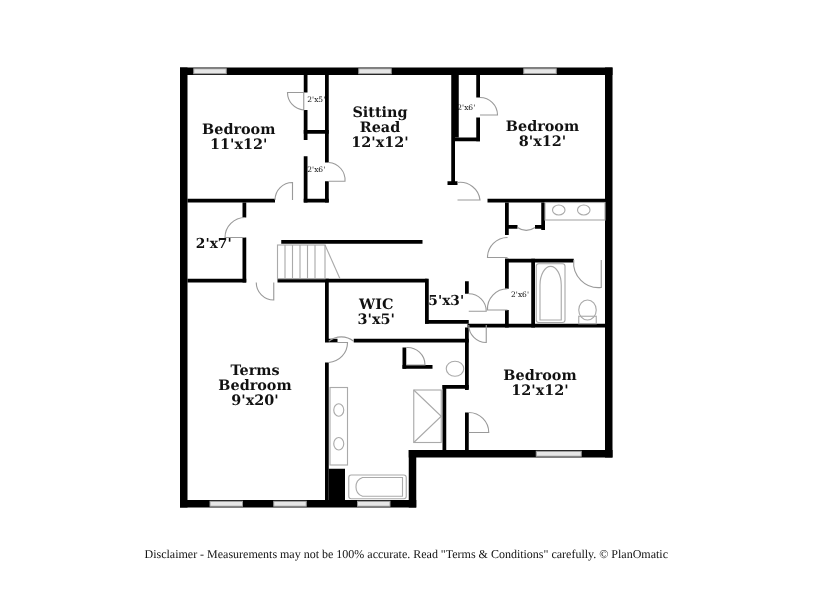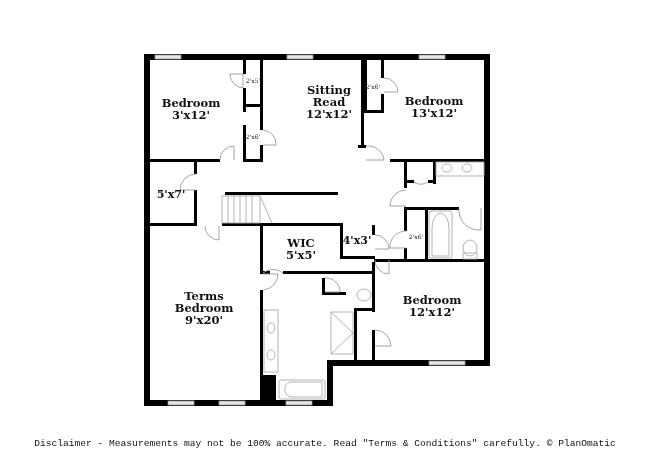--- a/index.html
+++ b/index.html
@@ -7,21 +7,21 @@
   #plan { position: absolute; left: 0; top: 0; width: 650px; height: 473px; }
   .wall { fill: #000000; }
   .window { fill: #e6e6e6; stroke: #9a9a9a; stroke-width: 0.8; }
   .door-arc { fill: none; stroke: #9a9a9a; stroke-width: 0.9; }
   .fixture { fill: none; stroke: #aaaaaa; stroke-width: 0.9; }
   .stairline { stroke: #aaaaaa; stroke-width: 0.9; }
   .label { position: absolute; text-align: center; font-weight: bold; color: #111; line-height: 1.05; white-space: nowrap; transform: translate(-50%, -50%); }
   .lbl-room { font-size: 11.5px; }
   .lbl-small { font-size: 6px; font-weight: normal; }
   .lbl-mid { font-size: 11px; }
-  .disclaimer { position: absolute; left: 0; width: 650px; top: 438px; text-align: center; font-size: 9.6px; color: #111; font-family: Liberation Mono, monospace; }
+  .disclaimer { position: absolute; left: 0; width: 650px; top: 438px; text-align: center; font-size: 9.6px; color: #111; font-family: Liberation Serif, serif; }
 </style>
 </head>
 <body>
 
 <svg id="plan" viewBox="0 0 650 473" xmlns="http://www.w3.org/2000/svg">
 
   <g>
     <rect class="wall" x="144" y="54" width="6" height="352"></rect>
     <rect class="wall" x="144" y="54" width="346" height="6"></rect>
     <rect class="wall" x="484" y="54" width="6" height="312"></rect>
@@ -150,45 +150,45 @@
 
     <ellipse class="fixture" cx="364" cy="295" rx="7" ry="6"></ellipse>
 
     <rect class="fixture" x="331" y="312" width="22" height="42"></rect>
     <path class="fixture" d="M331 312 L353 333 L331 354"></path>
   </g>
 </svg>
 
 <div class="label lbl-room" style="left:191px; top:109px;">
   <div>Bedroom</div>
-  <div>3'x12'</div>
-</div>
-
-<div class="label lbl-room" style="left:329px; top:102px;text-align:center;">
+  <div>11'x12'</div>
+</div>
+
+<div class="label lbl-room" style="left:304px; top:102px;text-align:center;">
   <div>Sitting</div>
   <div>Read</div>
   <div>12'x12'</div>
 </div>
 
 <div class="label lbl-room" style="left:434px; top:107px;">
   <div>Bedroom</div>
-  <div>13'x12'</div>
+  <div>8'x12'</div>
 </div>
 
 <div class="label lbl-mid" style="left:171px; top:195px;">
-  <div>5'x7'</div>
+  <div>2'x7'</div>
 </div>
 
 <div class="label lbl-room" style="left:301px; top:249px;">
   <div>WIC</div>
-  <div>5'x5'</div>
+  <div>3'x5'</div>
 </div>
 
 <div class="label lbl-mid" style="left:357px; top:241px;">
-  <div>4'x3'</div>
+  <div>5'x3'</div>
 </div>
 
 <div class="label lbl-room" style="left:204px; top:308px;">
   <div>Terms</div>
   <div>Bedroom</div>
   <div>9'x20'</div>
 </div>
 
 <div class="label lbl-room" style="left:432px; top:306px;">
   <div>Bedroom</div>

